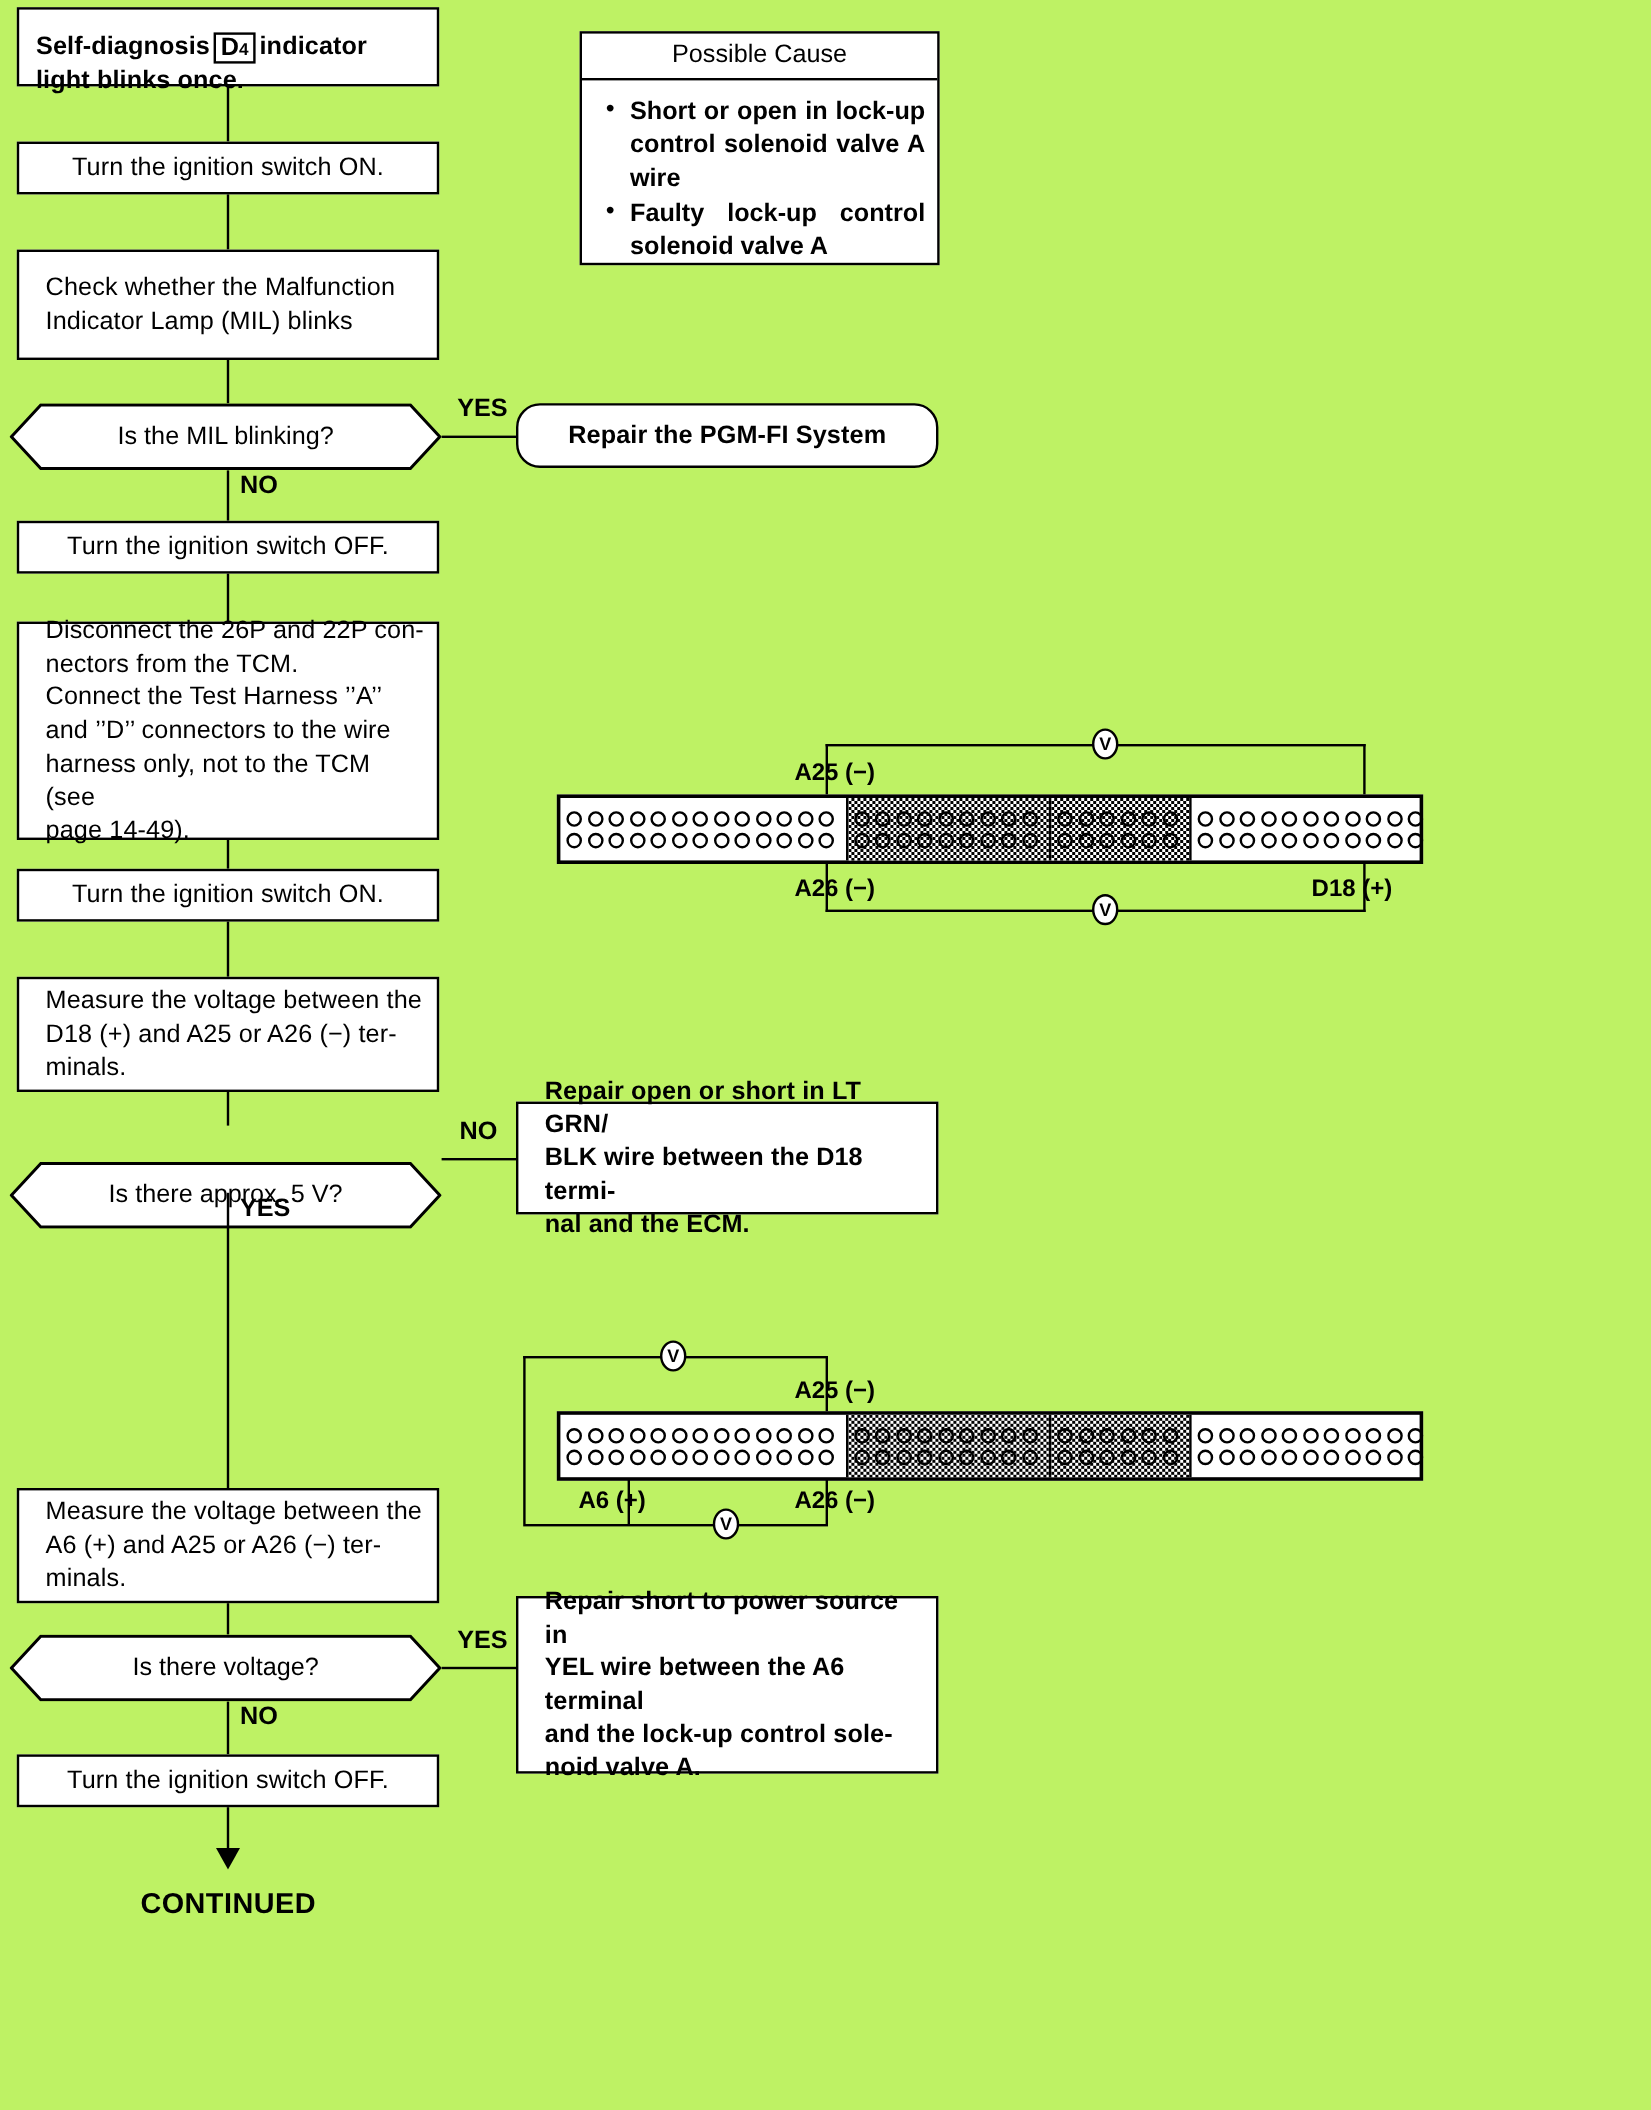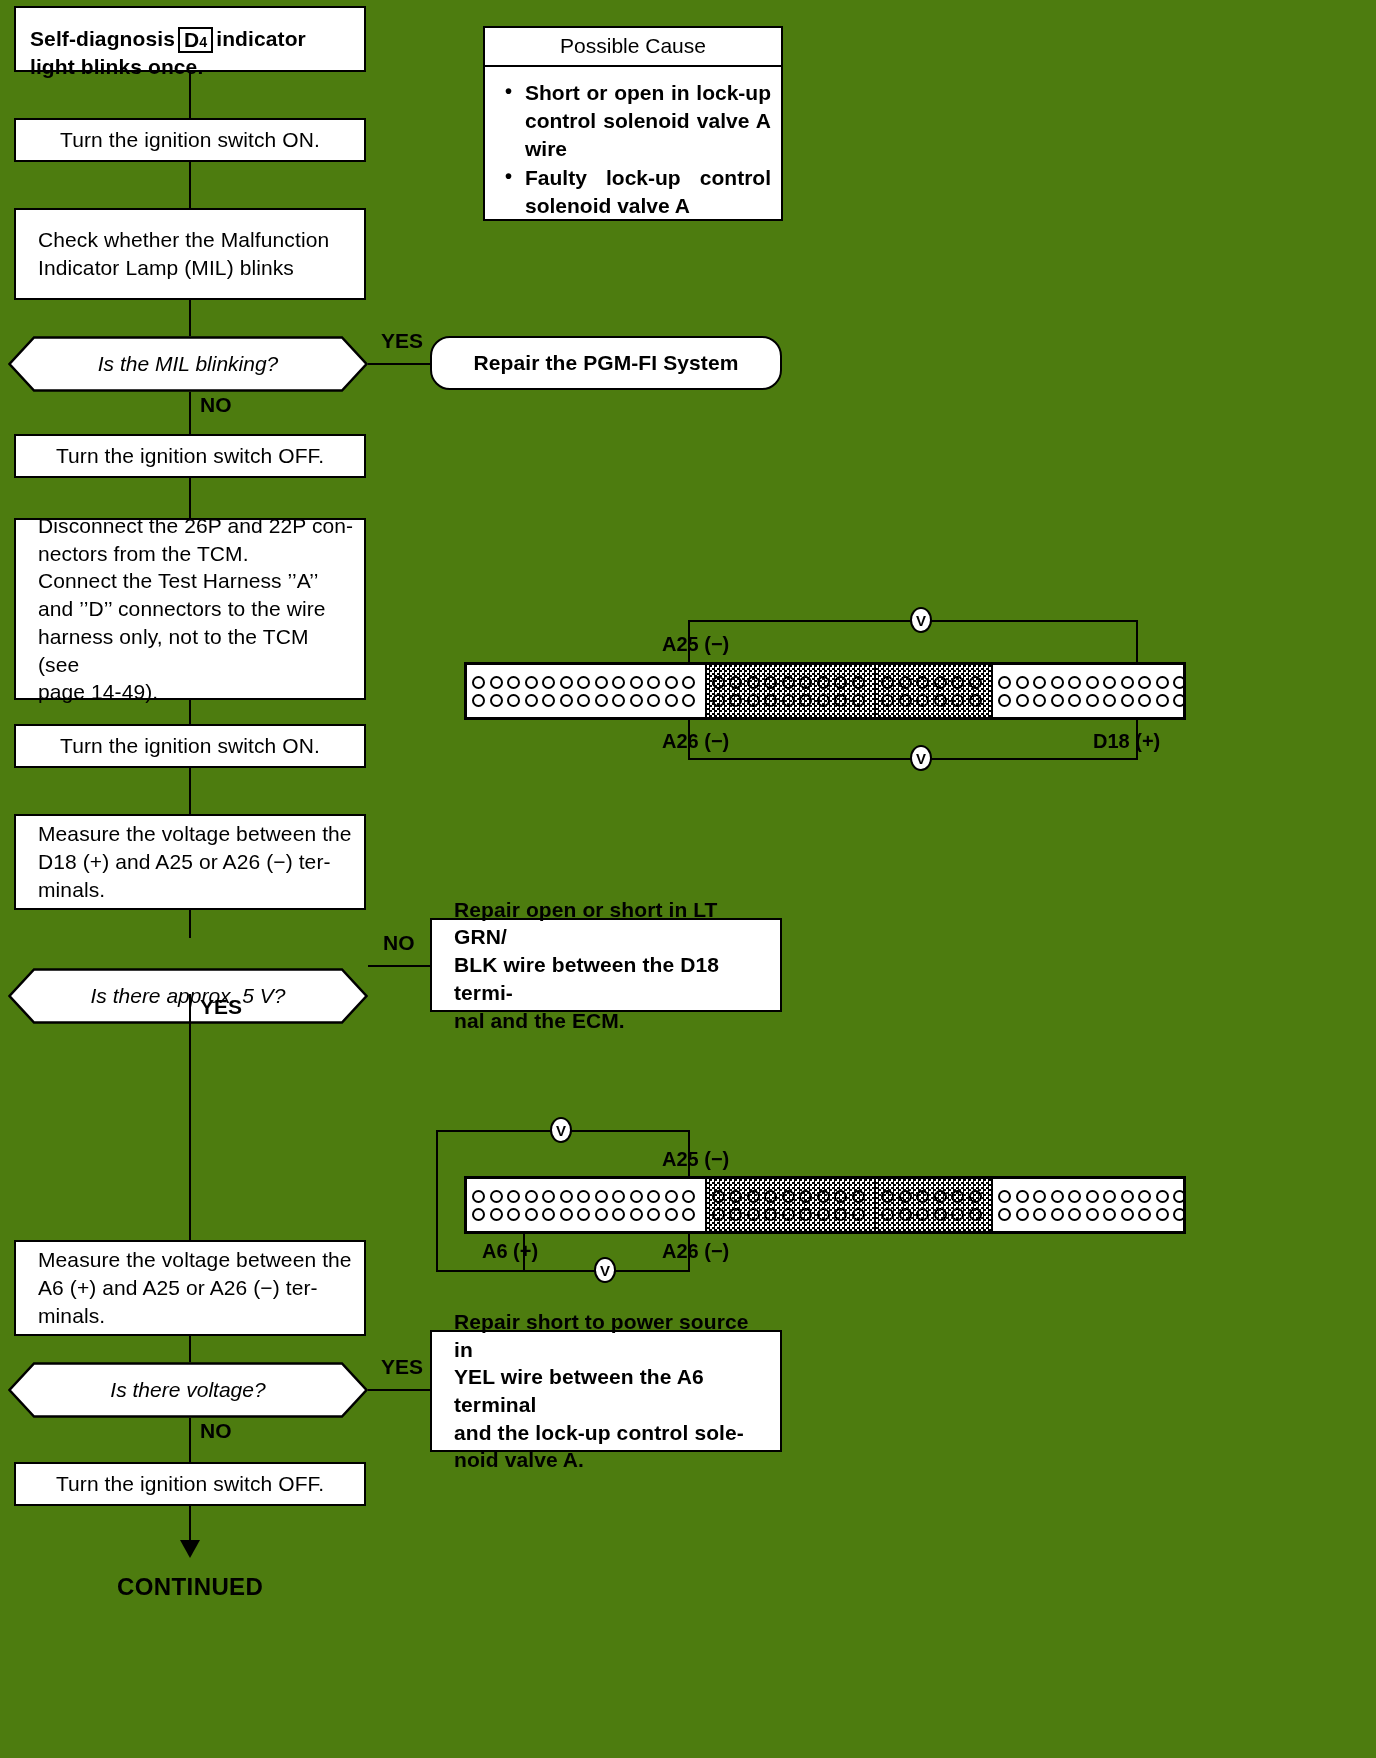--- a/index.html
+++ b/index.html
@@ -4,21 +4,21 @@
 <style>
   html,body{margin:0;padding:0;background:#fff;}
   body{
     font-family:"Liberation Sans","DejaVu Sans",sans-serif;
     color:#000;
   }
   #page{
     position:relative;
     width:1376px;
     height:1758px;
-    background:#4d7c0f;
+    background:#bef264;
     overflow:hidden;
   }
 
   
   .box{
     position:absolute;
     box-sizing:border-box;
     border:2.5px solid #000;
     background:#fff;
     display:flex;
@@ -35,21 +35,21 @@
   
   .decision{
     position:absolute;
     box-sizing:border-box;
     display:flex;
     align-items:center;
     justify-content:center;
     font-size:21px;
   }
   .decision .hexsvg{position:absolute;inset:0;}
-  .decision .dtxt{position:relative;z-index:2;font-style:italic;}
+  .decision .dtxt{position:relative;z-index:2;}
 
   
   .vline{position:absolute;width:0;border-left:2.5px solid #000;}
   .hline{position:absolute;height:0;border-top:2.5px solid #000;}
   .lbl{
     position:absolute;
     font-size:21px;
     font-weight:bold;
     white-space:nowrap;
   }
@@ -247,21 +247,21 @@
   <div class="decision" style="left:8px;top:1362px;width:360px;height:56px;">
     <svg class="hexsvg" viewBox="0 0 360 56" preserveAspectRatio="none">
       <polygon points="26,1.5 334,1.5 358.5,28 334,54.5 26,54.5 1.5,28" fill="#fff" stroke="#000" stroke-width="2.5"></polygon>
     </svg>
     <div class="dtxt">Is there voltage?</div>
   </div>
 
   <div class="hline" style="left:368px;top:1389px;width:62px;"></div>
   <div class="lbl" style="left:381px;top:1355px;">YES</div>
 
-  <div class="box bold pad-left" style="left:430px;top:1330px;width:352px;height:122px;">
+  <div class="box bold pad-left" style="left:430px;top:1330px;width:352px;height:148px;">
     <div class="txt">Repair short to power source in
 YEL wire between the A6 terminal
 and the lock-up control sole-
 noid valve A.</div>
   </div>
 
   <div class="vline" style="left:189px;top:1418px;height:44px;"></div>
   <div class="lbl" style="left:200px;top:1419px;">NO</div>
 
   <div class="box center" style="left:14px;top:1462px;width:352px;height:44px;">

